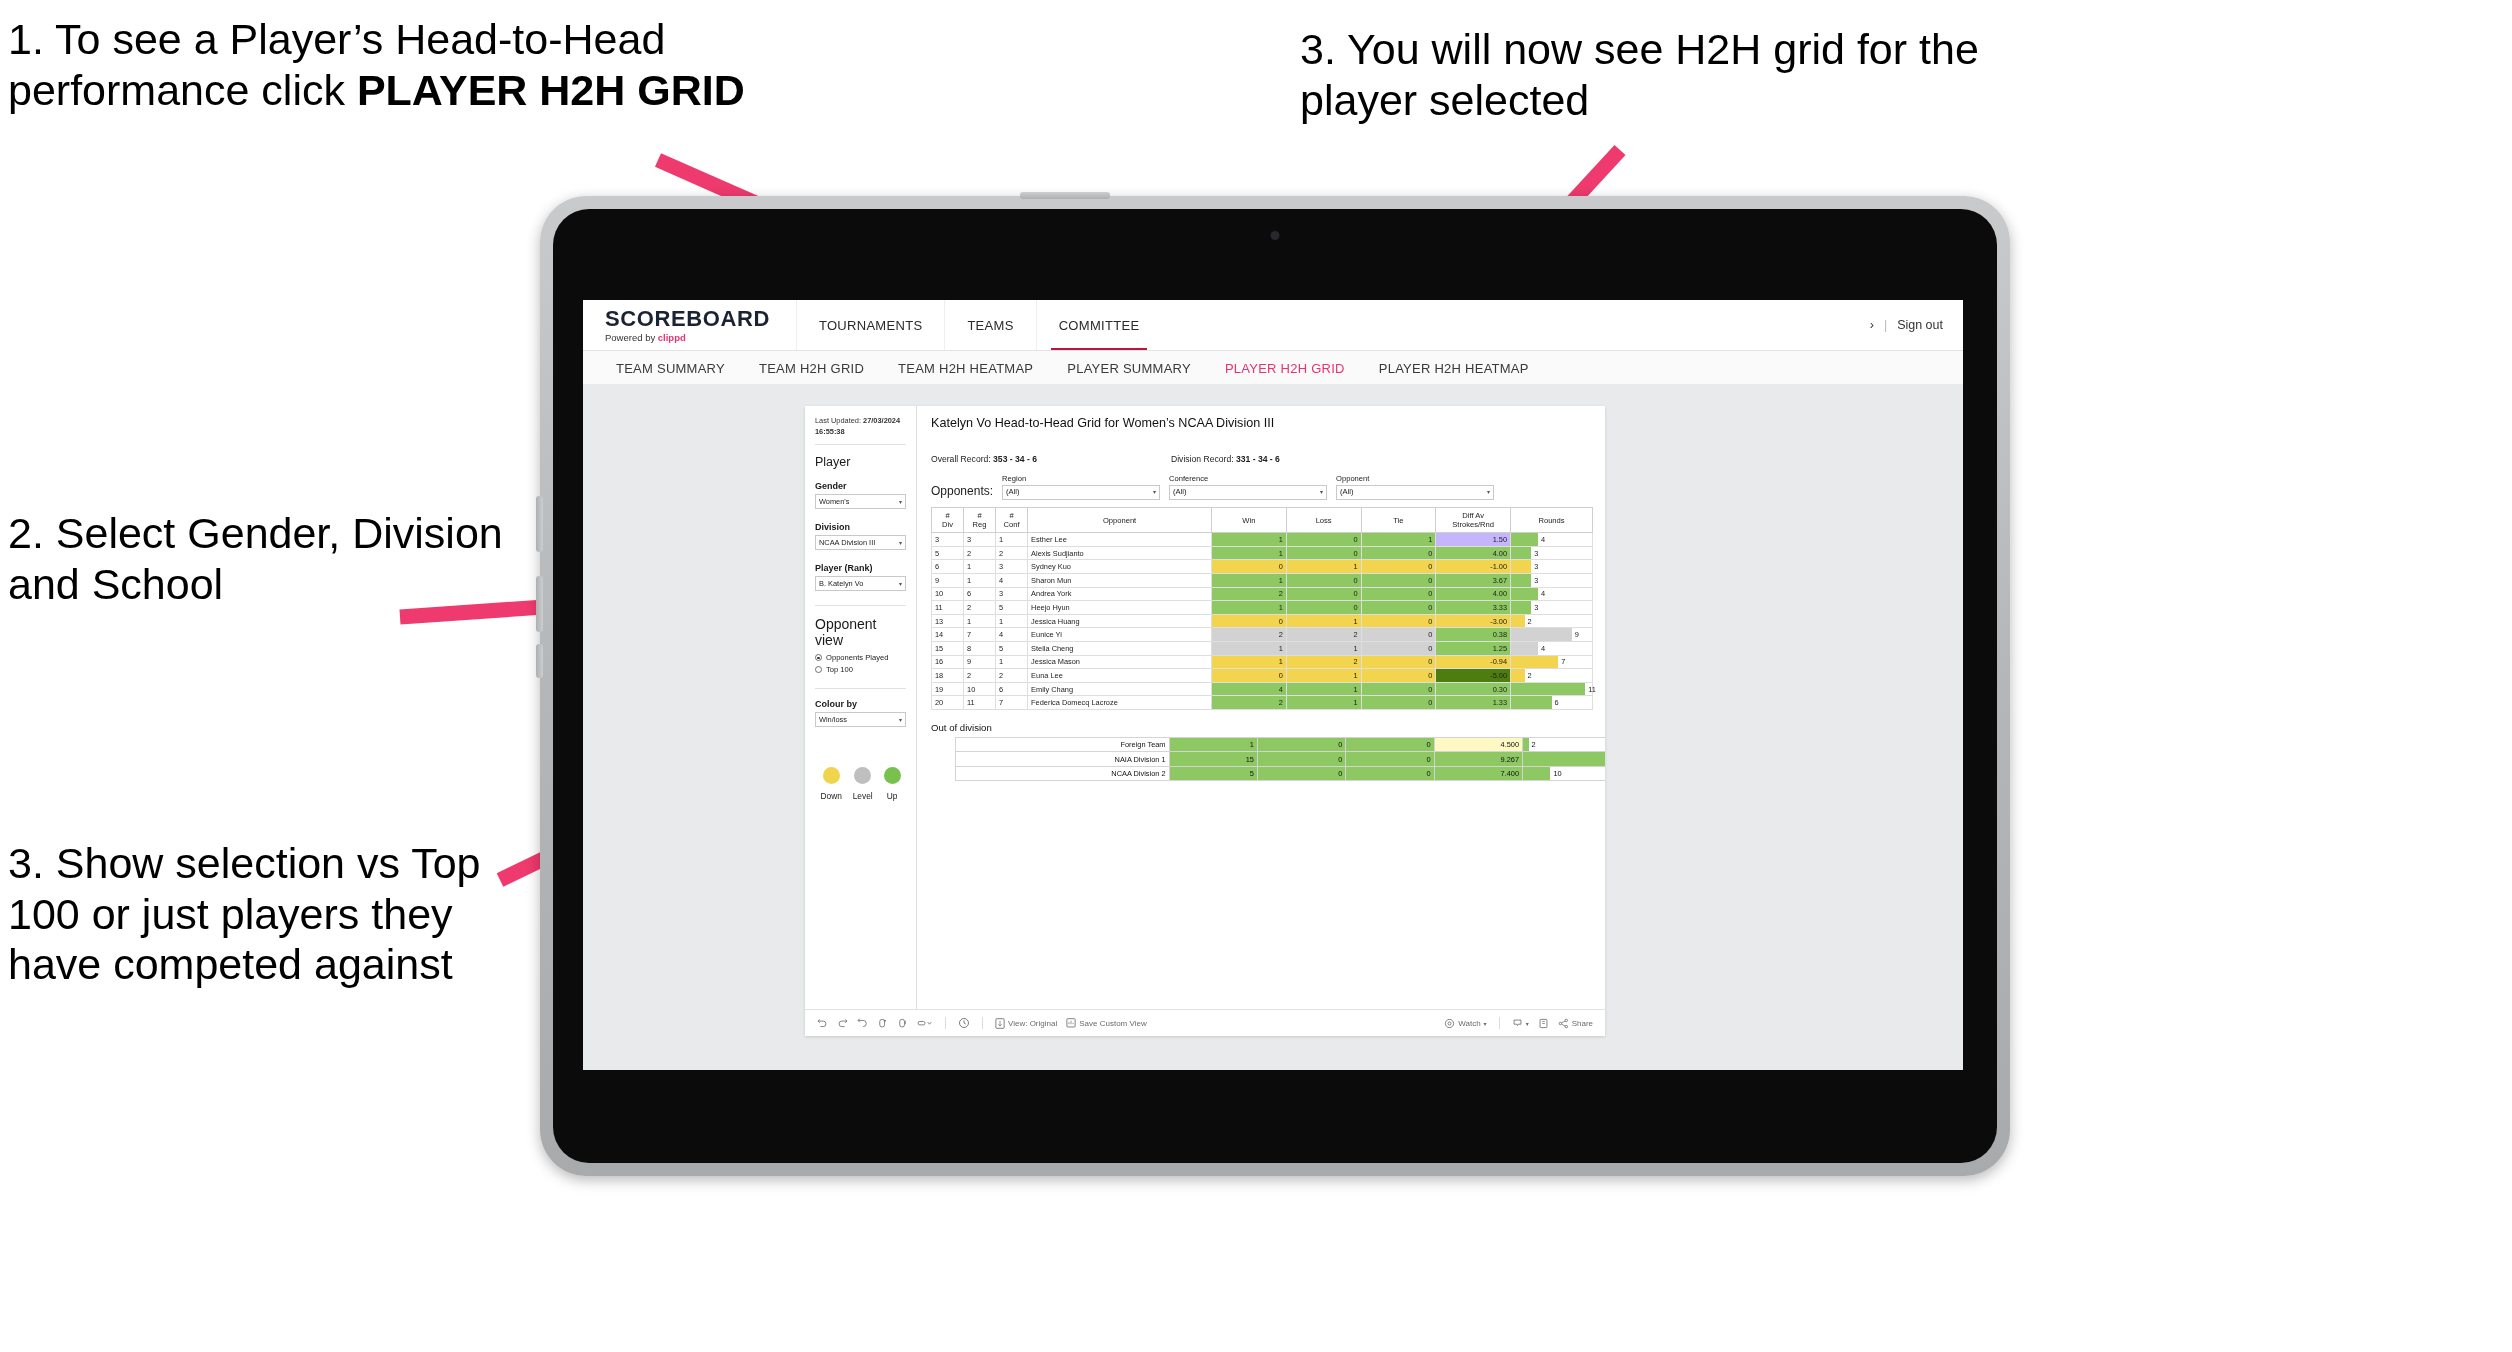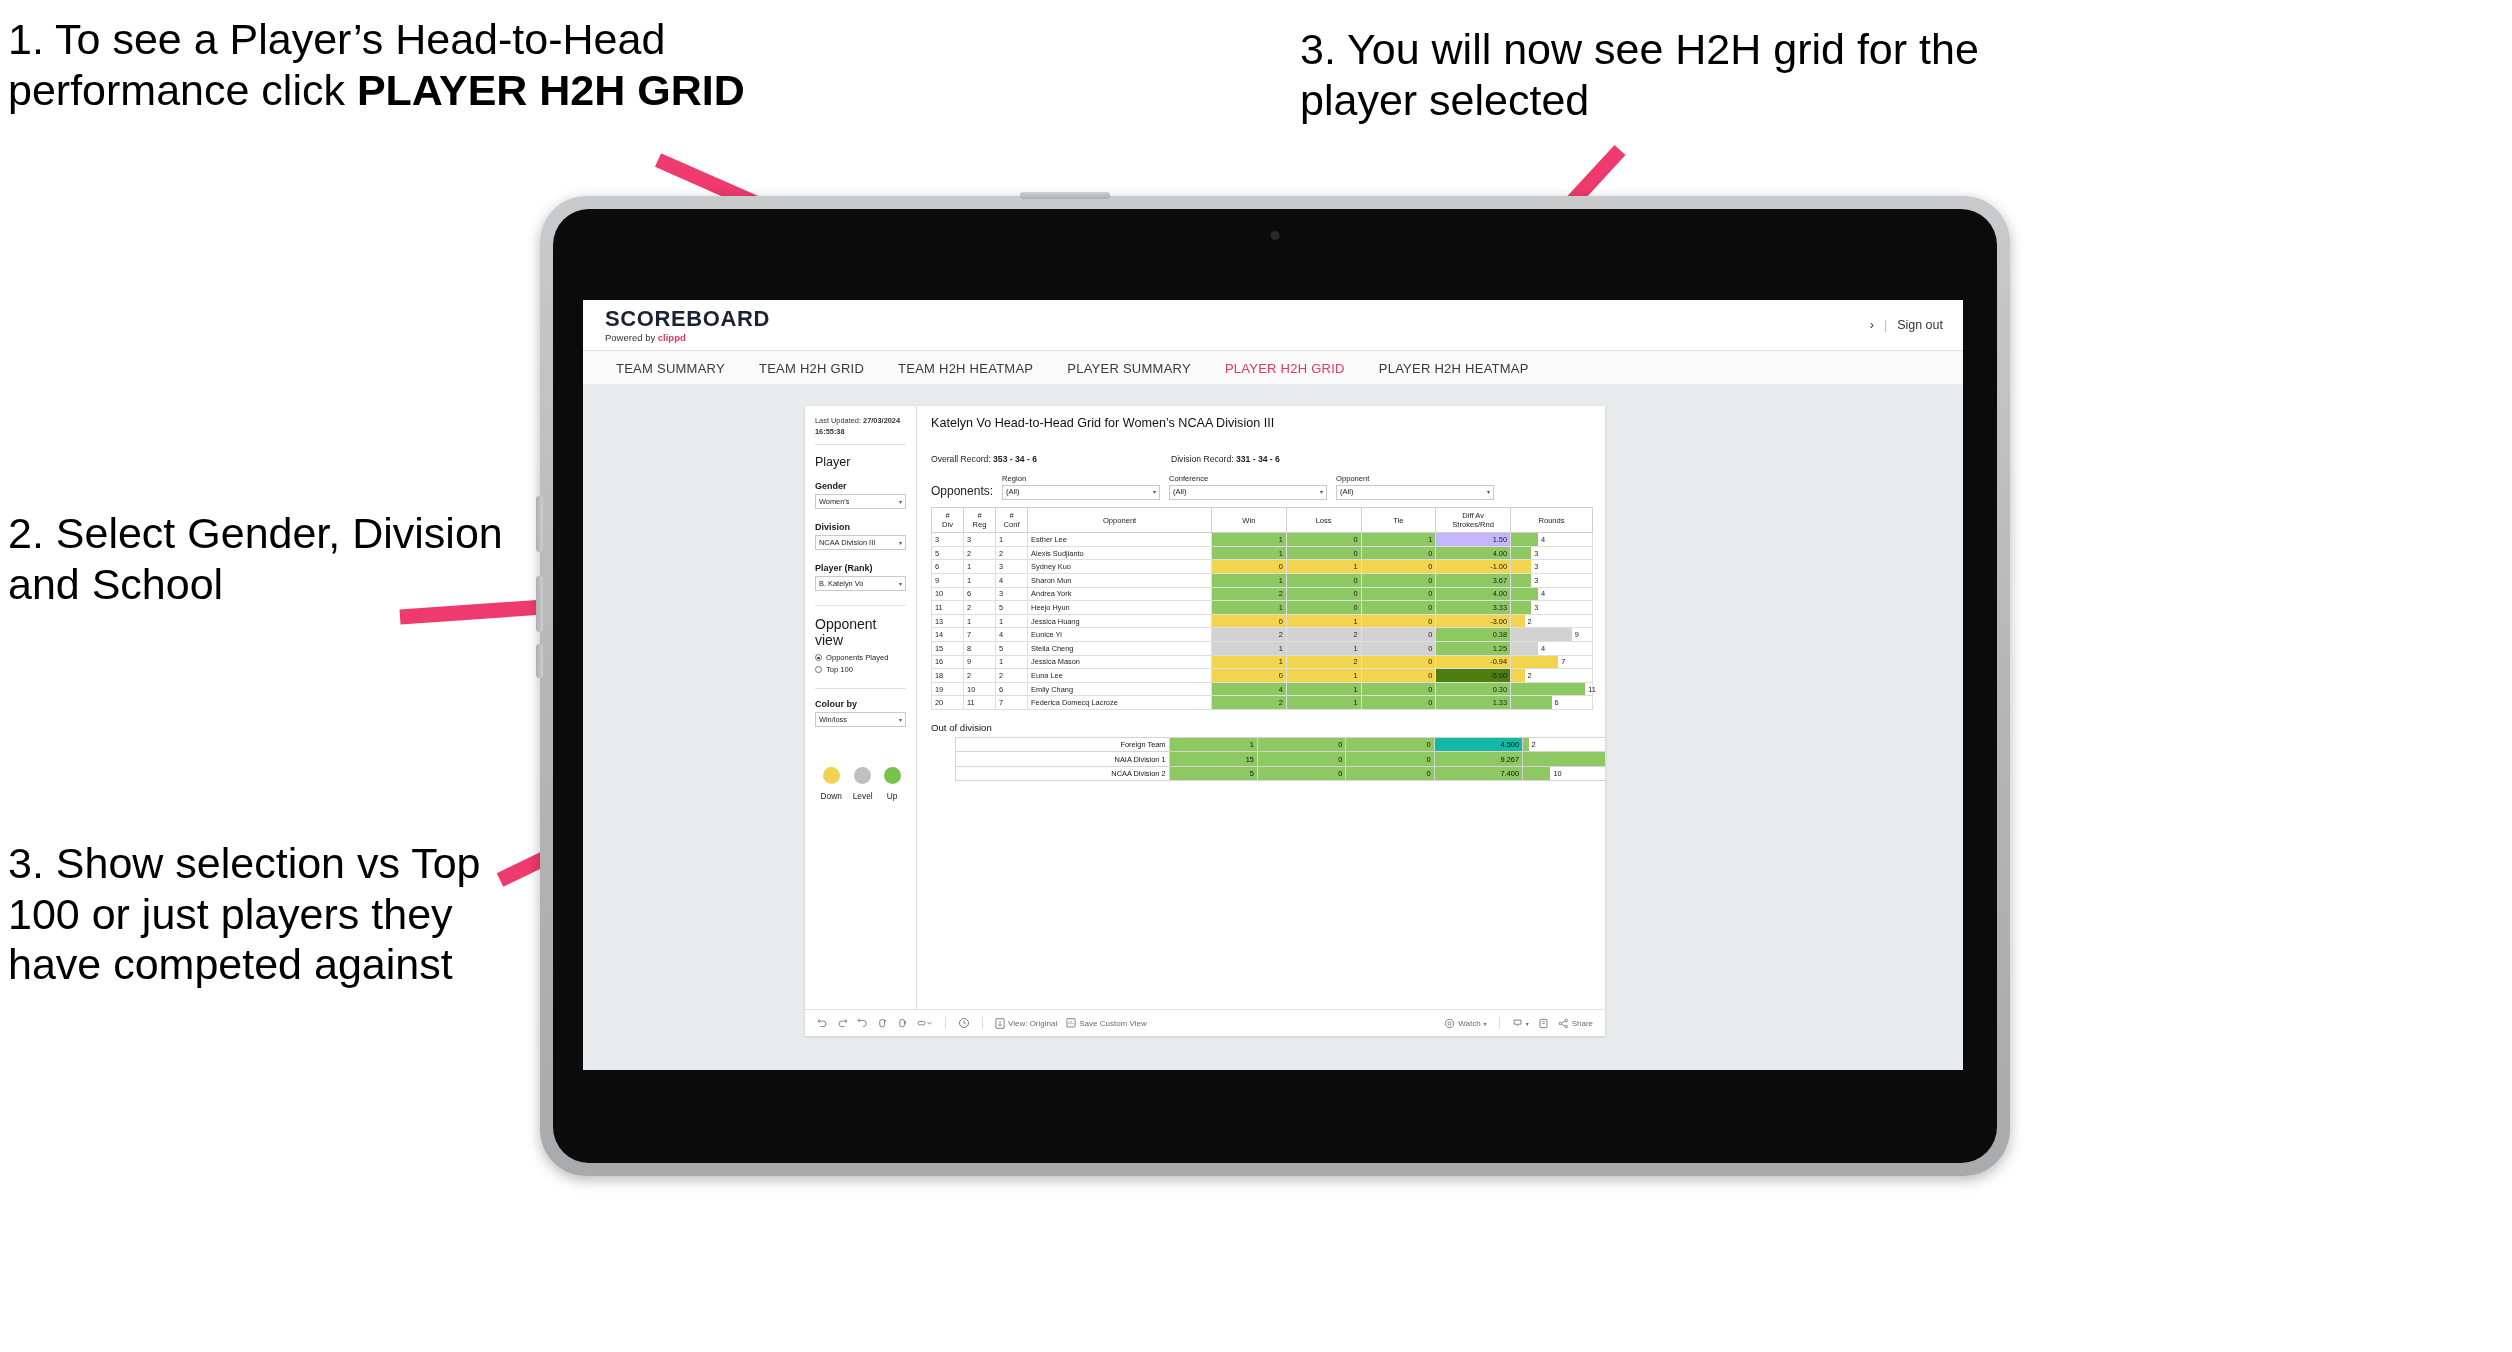--- a/index.html
+++ b/index.html
@@ -184,20 +184,25 @@
   </div>
 </div>
 
 <div class="screen">
 
   <div class="topbar">
     <div class="brand">
       <div class="sb">SCOREBOARD</div>
       <div class="pw"><span>Powered by </span><i>clippd</i></div>
     </div>
+    <div class="topnav">
+      <a href="#">TOURNAMENTS</a>
+      <a href="#">TEAMS</a>
+      <a href="#" class="active">COMMITTEE</a>
+    </div>
     <div class="topright">
       <span>›</span>
       <span class="sep">|</span>
       <a href="#" style="color:#333;text-decoration:none;">Sign out</a>
     </div>
   </div>
 
   <div class="subnav">
     <a href="#">TEAM SUMMARY</a>
     <a href="#">TEAM H2H GRID</a>
@@ -516,21 +521,21 @@
           </table>
 
           <div class="ood-title">Out of division</div>
           <table class="ood">
             <tbody id="ood-body">
                 <tr>
                   <td class="ood-name">Foreign Team</td>
                   <td class="c-num" style="background:#8DC863">1</td>
                   <td class="c-num" style="background:#8DC863">0</td>
                   <td class="c-num" style="background:#8DC863">0</td>
-                  <td class="c-num" style="background:#14b8a6">4.500</td>
+                  <td class="c-num" style="background:#fef9c3">4.500</td>
                   <td class="c-rounds">
                     <span class="bar" style="width:5.88235294117647%;background:#8DC863"></span>
                     <span class="rlab" style="margin-left:5.88235294117647%">2</span>
                   </td>
                 </tr>
                 <tr>
                   <td class="ood-name">NAIA Division 1</td>
                   <td class="c-num" style="background:#8DC863">15</td>
                   <td class="c-num" style="background:#8DC863">0</td>
                   <td class="c-num" style="background:#8DC863">0</td>

